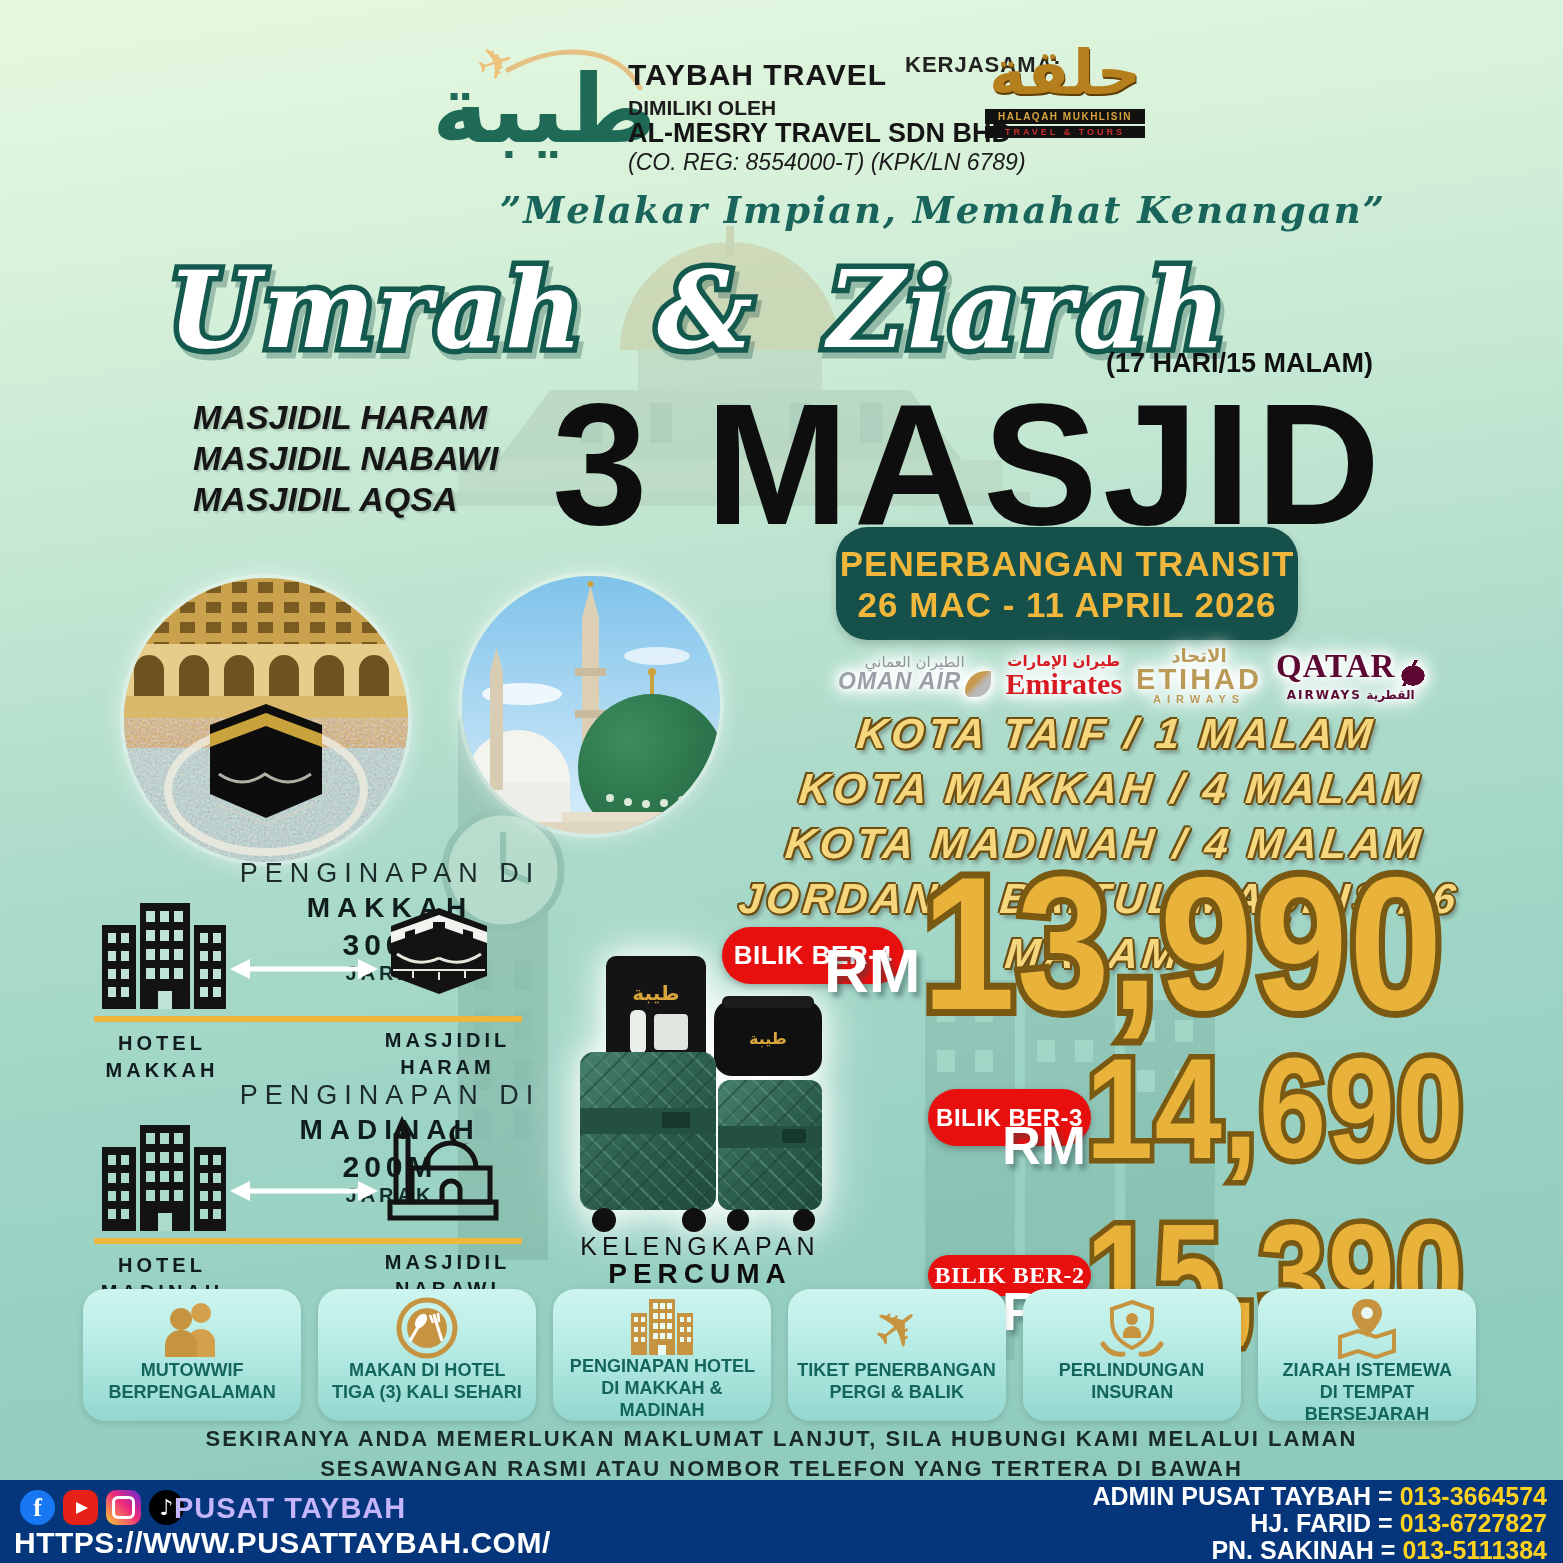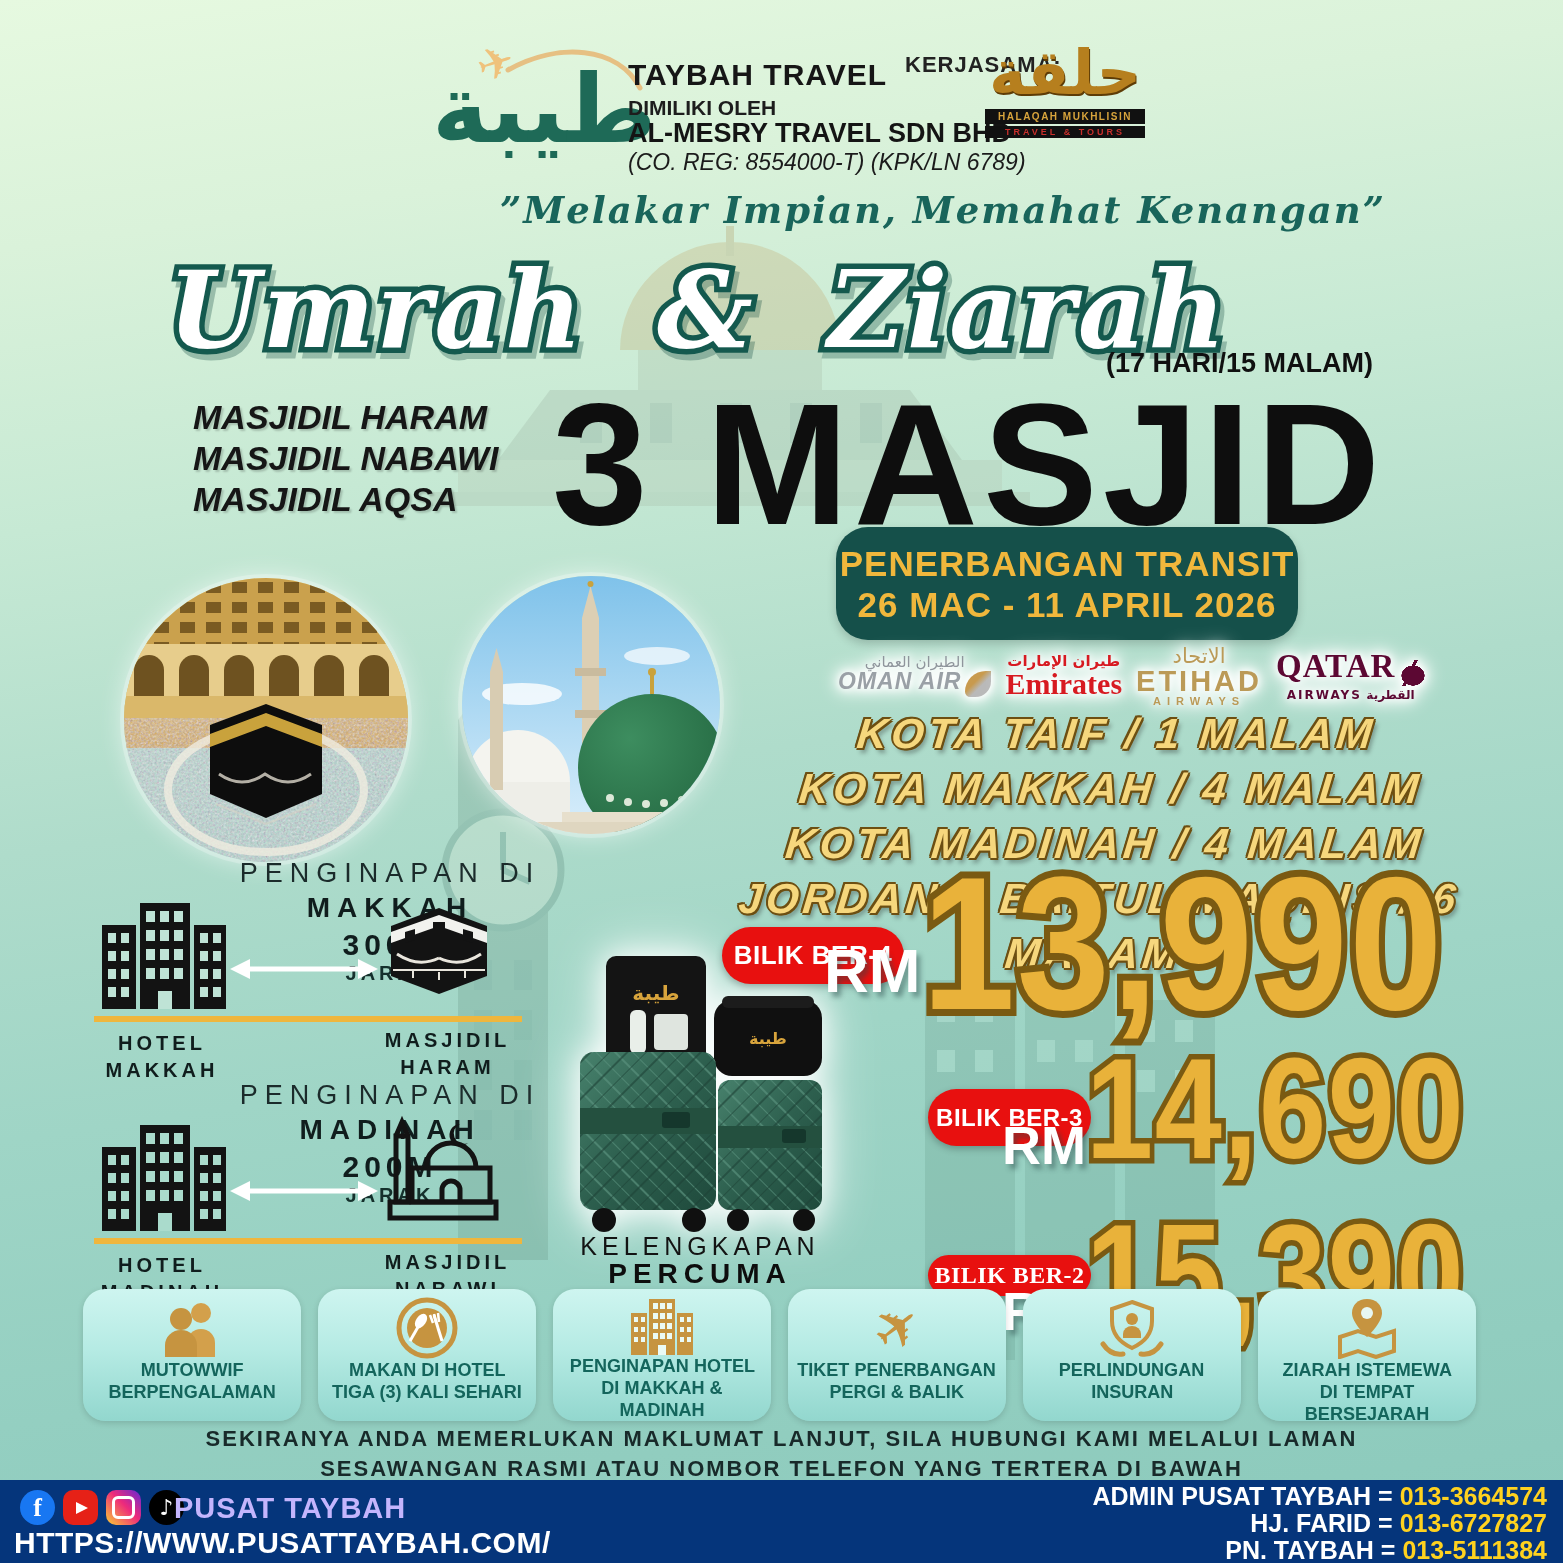--- a/index.html
+++ b/index.html
@@ -30,21 +30,21 @@
   .banner{position:absolute;left:836px;top:527px;width:462px;height:113px;background:#15504a;border-radius:32px;display:flex;flex-direction:column;align-items:center;justify-content:center;box-shadow:0 4px 10px rgba(0,0,0,.18);}
   .banner div{font-size:35px;line-height:41px;font-weight:800;color:#f0b73c;letter-spacing:1px;}
   
   .airrow{position:absolute;left:838px;top:640px;width:620px;height:72px;display:flex;align-items:center;gap:14px;}
   .air{filter:drop-shadow(0 0 3px #fff) drop-shadow(0 0 6px #fff) drop-shadow(0 0 9px #fff);text-align:center;line-height:1;}
   .oman .ar{font-family:"DejaVu Sans",sans-serif;font-size:15px;font-weight:400;color:#8f959c;}
   .oman .en{font-size:23px;font-weight:800;font-style:italic;color:#9aa0a6;letter-spacing:1px;}
   .oman .wing{display:inline-block;width:26px;height:26px;background:linear-gradient(135deg,#c89a4e 40%,#b9b9b9 60%);border-radius:80% 0 60% 20%;vertical-align:middle;margin-left:4px;}
   .emir .ar{font-family:"DejaVu Sans",sans-serif;font-size:15px;font-weight:700;color:#d71a21;}
   .emir .en{font-size:30px;font-weight:700;color:#d71a21;font-family:"Liberation Serif",serif;}
-  .etihad .ar{font-family:"DejaVu Sans",sans-serif;font-size:21px;font-weight:400;color:#bb9a57;}
+  .etihad .ar{font-family:"DejaVu Sans",sans-serif;font-size:18px;font-weight:700;color:#bb9a57;}
   .etihad .en{font-size:29px;font-weight:700;color:#bb9a57;letter-spacing:3px;}
   .etihad .sub{font-size:11px;font-weight:700;color:#bb9a57;letter-spacing:6px;}
   .qatar .en{font-size:33px;font-weight:700;color:#5c0833;font-family:"Liberation Serif",serif;letter-spacing:1px;}
   .qatar .sub{font-size:12px;font-weight:700;color:#5c0833;letter-spacing:2px;font-family:"DejaVu Sans",sans-serif;}
   .qatar .oryx{display:inline-block;width:30px;height:26px;background:
      linear-gradient(115deg,transparent 46%,#5c0833 46% 54%,transparent 54%),
      radial-gradient(ellipse at 60% 60%,#5c0833 45%,transparent 46%);vertical-align:middle;}
   
   .itin{position:absolute;left:742px;top:706px;width:726px;text-align:center;transform:skewX(-6deg);}
   .itin div{font-size:42px;line-height:55px;font-weight:800;font-style:italic;letter-spacing:4px;color:#f6d77d;
@@ -604,17 +604,17 @@
       <div class="sic ig">
           <i></i>
         </div>
       <div class="sic tk">♪</div>
     </div>
     <div class="brand">PUSAT TAYBAH</div>
     <div class="site">HTTPS://WWW.PUSATTAYBAH.COM/</div>
     <div class="contacts">
       <div><span class="cname">ADMIN PUSAT TAYBAH =</span> <span class="cphone">013-3664574</span></div>
       <div><span class="cname">HJ. FARID =</span> <span class="cphone">013-6727827</span></div>
-      <div><span class="cname">PN. TAYBAH =</span> <span class="cphone">013-5111384</span></div>
+      <div><span class="cname">PN. SAKINAH =</span> <span class="cphone">013-5111384</span></div>
     </div>
   </div>
 
 </div>
 
 </body></html>

